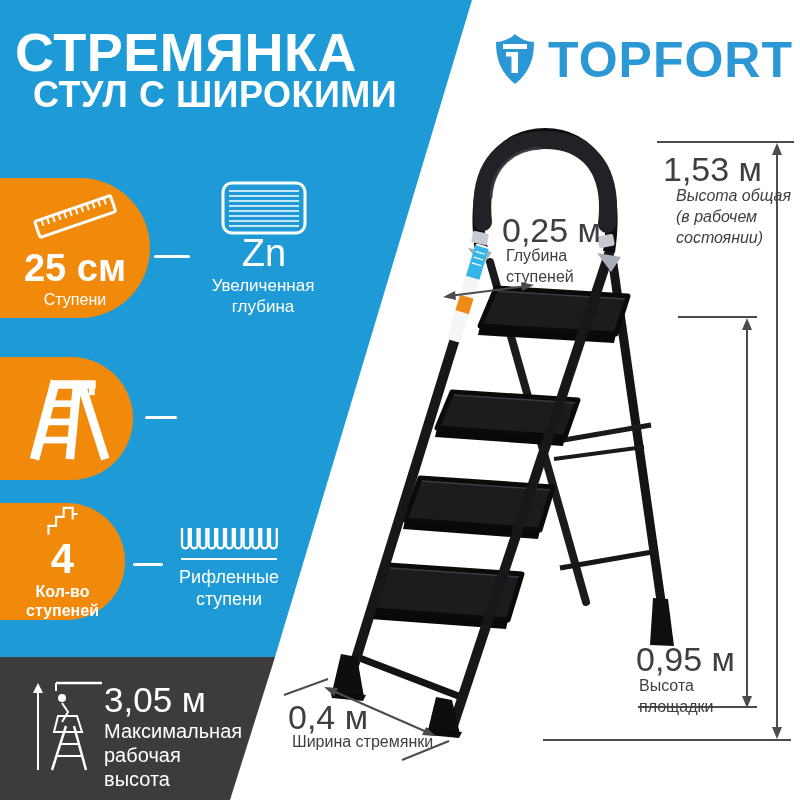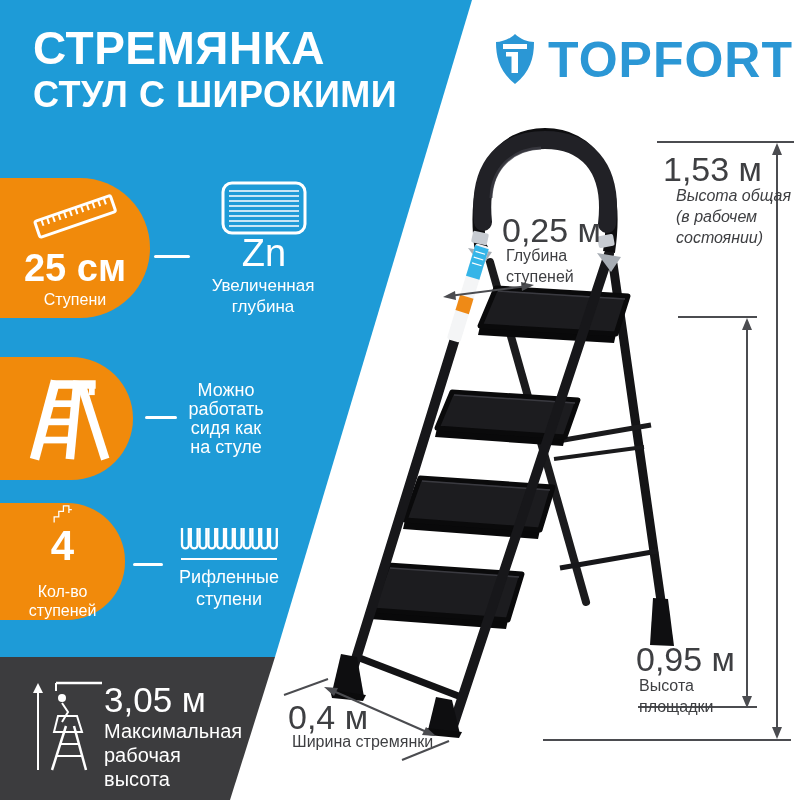--- a/index.html
+++ b/index.html
@@ -6,35 +6,35 @@
   #canvas{position:relative;width:800px;height:800px;background:#ffffff;overflow:hidden;
           font-family:"Liberation Sans","DejaVu Sans",sans-serif;}
   .abs{position:absolute;}
   
   .blue-panel{left:0;top:0;width:800px;height:800px;background:#1e9bd7;
               clip-path:polygon(0 0,472px 0,275px 657px,0 657px);}
   .dark-panel{left:0;top:0;width:800px;height:800px;background:#3c3c3e;
               clip-path:polygon(0 657px,275px 657px,230px 800px,0 800px);}
   
   .hdr{color:#fff;font-weight:800;letter-spacing:.5px;white-space:nowrap;}
-  .hdr1{left:33px;top:21px;font-size:46px;}
+  .hdr1{left:15px;top:21px;font-size:54px;}
   .hdr2{left:33px;top:74px;font-size:36px;}
   .hdr3{left:33px;top:113px;font-size:36px;}
   
   .brand{left:548px;top:31px;font-size:50px;font-weight:700;color:#2b97d5;letter-spacing:1px;white-space:nowrap;}
   
   .badge{background:#f18a0b;color:#fff;display:flex;flex-direction:column;align-items:center;justify-content:center;text-align:center;}
   .badge-1{left:0;top:178px;width:150px;height:140px;border-radius:0 70px 70px 0;}
   .badge-2{left:0;top:357px;width:133px;height:123px;border-radius:0 62px 62px 0;}
   .badge-3{left:0;top:503px;width:125px;height:117px;border-radius:0 58px 58px 0;}
   .badge .big{font-weight:800;line-height:1;}
   .badge-1 .big{font-size:38px;margin-top:4px;}
   .badge-3 .big{font-size:42px;margin-top:2px;}
   .badge .small{font-size:16px;line-height:1.15;margin-top:4px;}
-  .badge-3 .small{font-size:16px;margin-top:16px;}
+  .badge-3 .small{font-size:16px;margin-top:3px;font-weight:bold;}
   .dash{background:#fff;height:3px;border-radius:2px;}
   
   .feat{color:#fff;text-align:center;}
   .zn-symbol{left:220px;top:232px;width:88px;font-size:38px;font-weight:400;}
   .zn-label{left:192px;top:275px;width:142px;font-size:17px;line-height:1.25;}
   .chair-text{left:168px;top:381px;width:116px;font-size:18px;line-height:19px;}
   .ribbed-label{left:174px;top:567px;width:110px;font-size:18px;line-height:1.22;}
   
   .wh-value{left:104px;top:680px;font-size:35px;font-weight:400;color:#fff;white-space:nowrap;}
   .wh-label{left:104px;top:719px;font-size:20px;line-height:24px;color:#fff;}
@@ -122,26 +122,20 @@
         <line x1="34" y1="6" x2="12" y2="88" stroke-width="10"></line>
         <line x1="57" y1="6" x2="49" y2="88" stroke-width="9"></line>
         <line x1="26" y1="30" x2="55" y2="30" stroke-width="7"></line>
         <line x1="22" y1="49" x2="53" y2="49" stroke-width="7"></line>
         <line x1="18" y1="68" x2="51" y2="68" stroke-width="7"></line>
         <line x1="62" y1="13" x2="86" y2="88" stroke-width="9"></line>
       </g>
     </svg>
   </div>
   <div class="abs dash" style="left:145px;top:416px;width:32px"></div>
-  <div class="abs feat chair-text">
-    <div>Можно</div>
-    <div>работать</div>
-    <div>сидя как</div>
-    <div>на стуле</div>
-  </div>
 
   <div class="abs badge badge-3">
     <svg width="52" height="48" viewBox="0 0 52 48">
       <path d="M5 46 V33 H16 V20 H27 V7 H40 V24 M40 16 H47" fill="none" stroke="#fff" stroke-width="3"></path>
     </svg>
     <div class="big">4</div>
     <div class="small">
       <div>Кол-во</div>
       <div>ступеней</div>
     </div>

